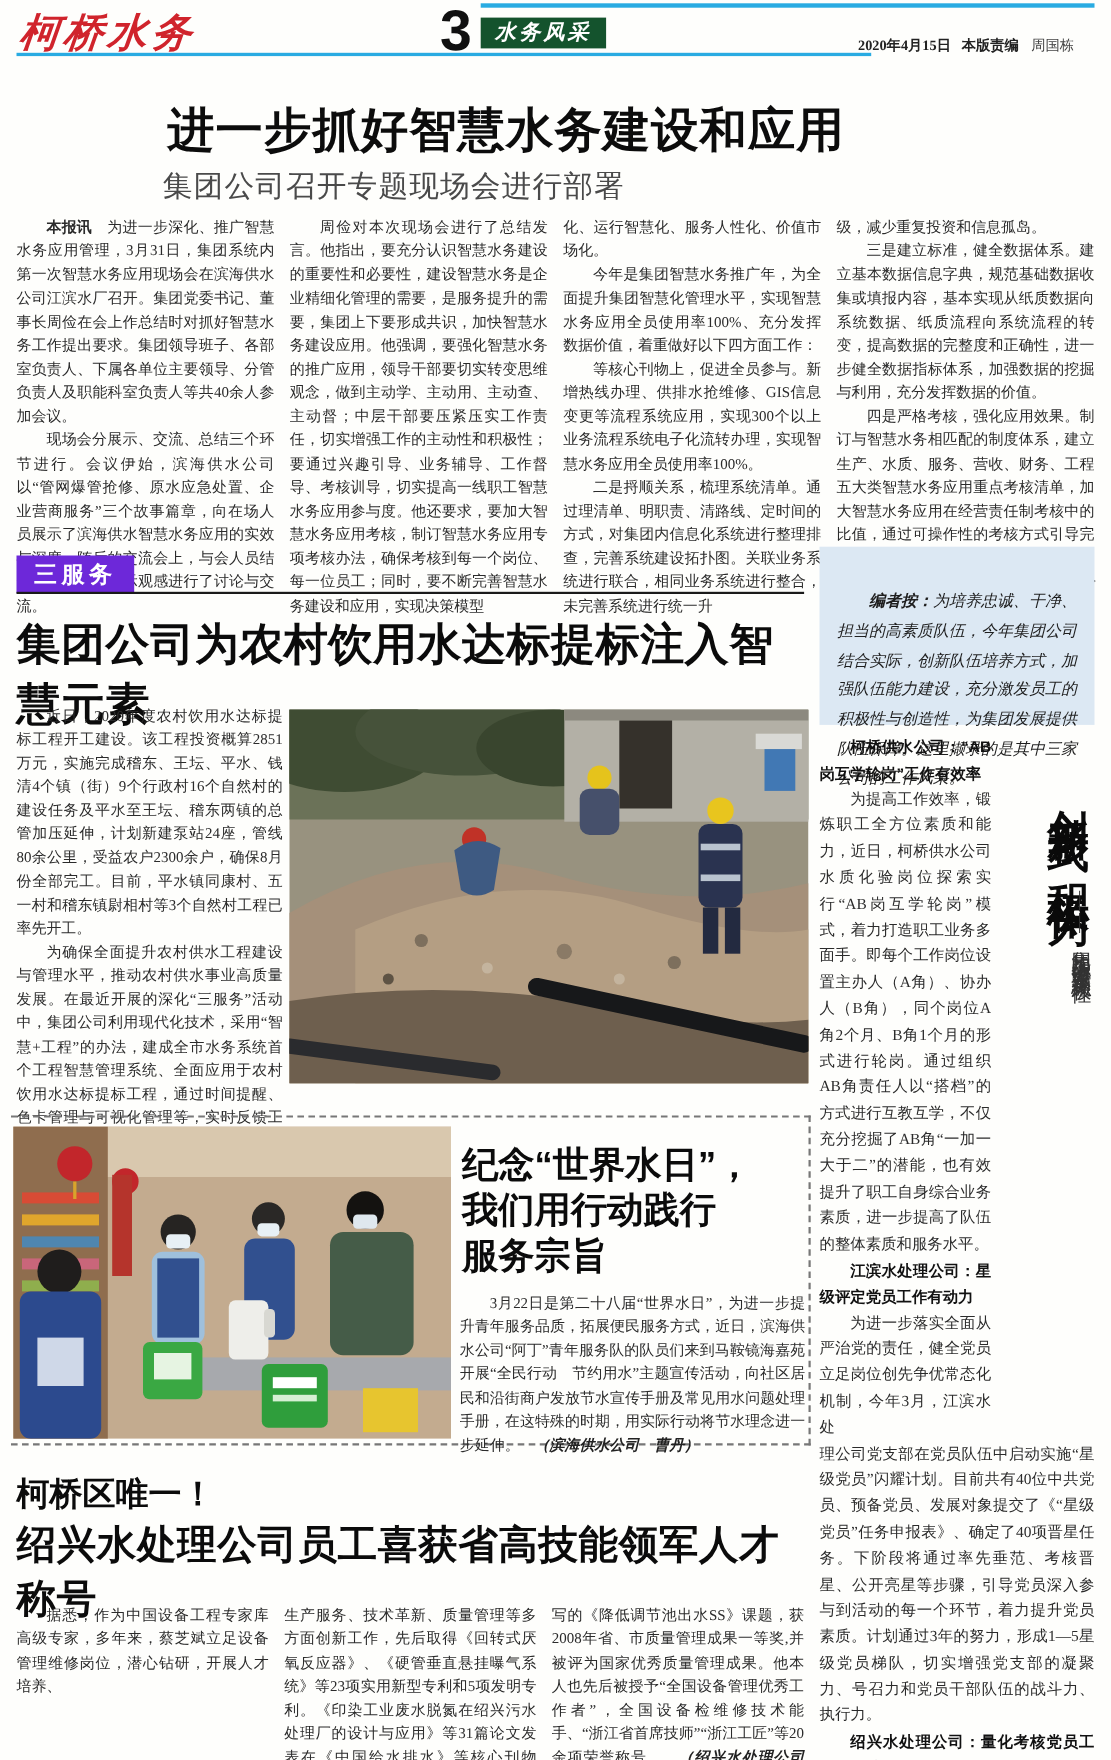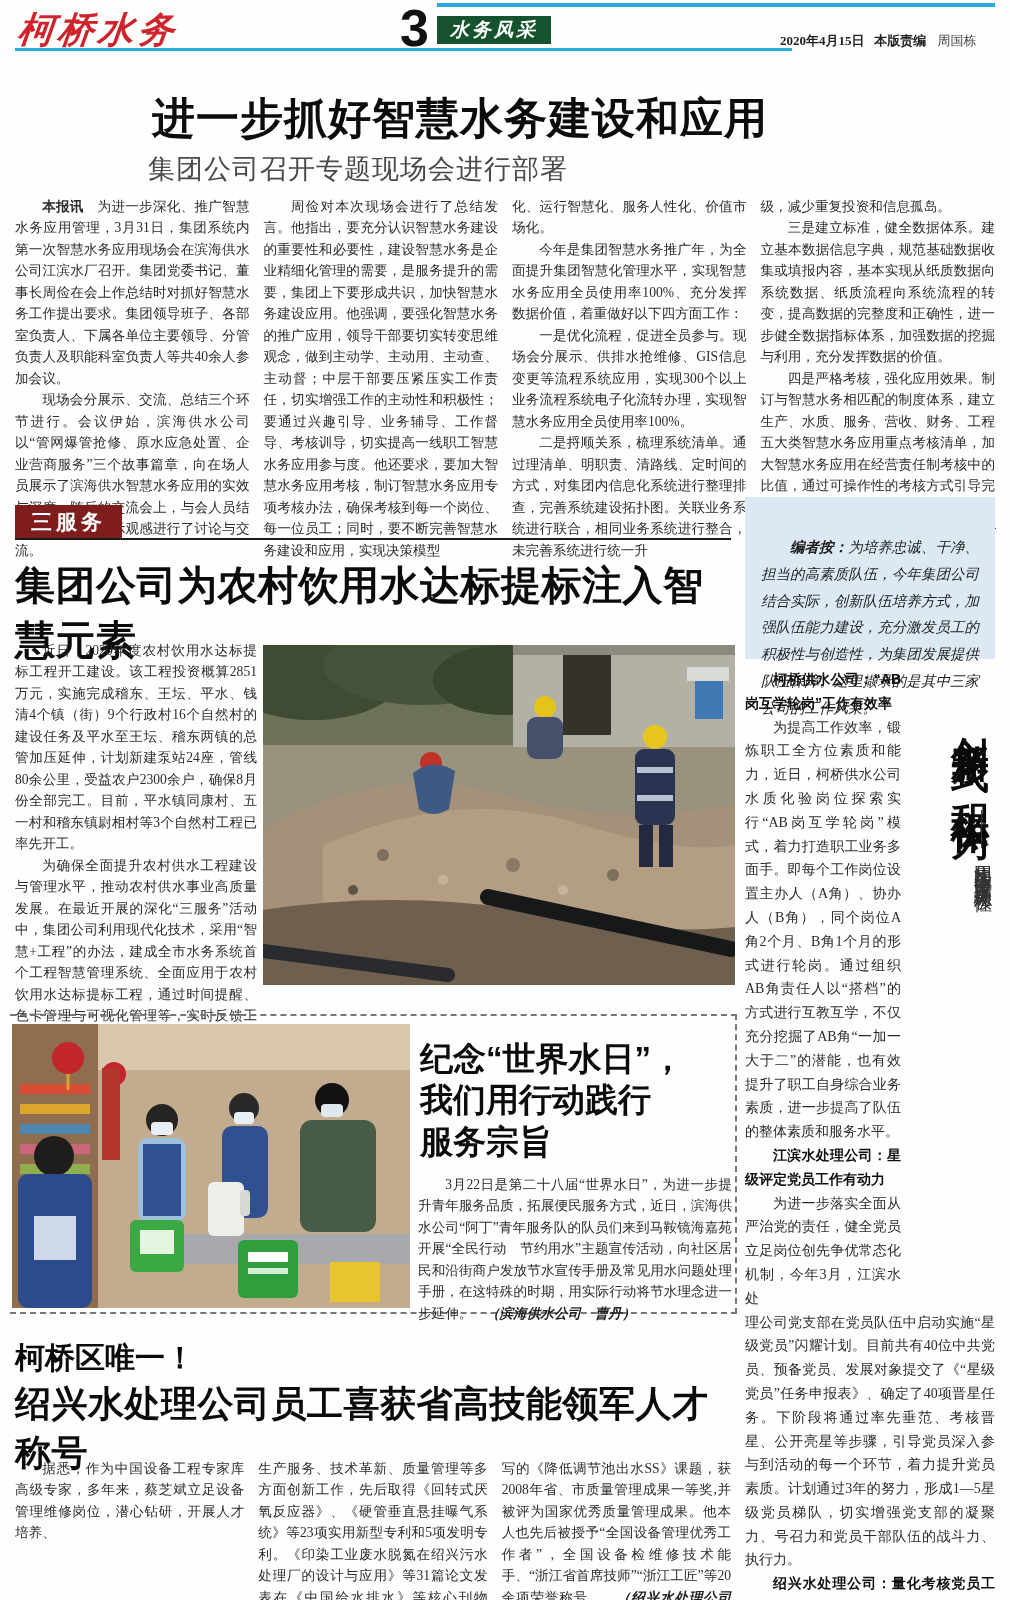--- a/index.html
+++ b/index.html
@@ -25,21 +25,21 @@
   .a1-sub{position:absolute;left:148px;top:151px;font-size:27px;color:#4a4a4a;
         font-family:"Liberation Sans",sans-serif;letter-spacing:1px;}
   .a1-cols{position:absolute;left:15px;top:196px;width:980px;display:flex;gap:14px;}
   .a1-cols .col{flex:1;}
   .bodytext p{margin:0;font-size:13.6px;line-height:1.58;text-align:justify;text-indent:2em;}
   .bodytext p.noindent{text-indent:0;}
   .lead{font-weight:bold;margin-top:48px;}
   .byline{font-style:italic;font-weight:bold;color:#222;}
   .byline-line{margin-top:2px;text-align:right;font-size:13.6px;}
   
-  .badge{position:absolute;left:15px;top:505px;background:#7f1d1d;color:#fff;font-size:21px;
+  .badge{position:absolute;left:15px;top:505px;background:#6d28d9;color:#fff;font-size:21px;
         font-weight:bold;padding:3px 16px;letter-spacing:4px;font-family:"Liberation Sans",sans-serif;}
   .badge-rule{position:absolute;left:15px;top:538px;width:716px;height:2px;background:#1a1a1a;}
   
   .a2-head{position:absolute;left:15px;top:558px;width:716px;font-size:40px;font-weight:bold;
         font-family:"Liberation Sans",sans-serif;color:#0b0b0b;letter-spacing:.5px;}
   .a2-text{position:absolute;left:15px;top:640px;width:242px;}
   .photo1{position:absolute;left:263px;top:645px;width:472px;height:340px;}
   
   .ednote{position:absolute;left:745px;top:497px;width:250px;height:162px;background:#dce8f3;
         box-sizing:border-box;padding:37px 16px;}
@@ -97,21 +97,21 @@
     <div class="col">
       <p><span class="lead">本报讯</span>　<span>为进一步深化、推广智慧水务应用管理，3月31日，集团系统内第一次智慧水务应用现场会在滨海供水公司江滨水厂召开。集团党委书记、董事长周俭在会上作总结时对抓好智慧水务工作提出要求。集团领导班子、各部室负责人、下属各单位主要领导、分管负责人及职能科室负责人等共40余人参加会议。</span></p>
       <p>现场会分展示、交流、总结三个环节进行。会议伊始，滨海供水公司以“管网爆管抢修、原水应急处置、企业营商服务”三个故事篇章，向在场人员展示了滨海供水智慧水务应用的实效与深度。随后的交流会上，与会人员结合自身实际就展示观感进行了讨论与交流。</p>
     </div>
     <div class="col">
       <p>周俭对本次现场会进行了总结发言。他指出，要充分认识智慧水务建设的重要性和必要性，建设智慧水务是企业精细化管理的需要，是服务提升的需要，集团上下要形成共识，加快智慧水务建设应用。他强调，要强化智慧水务的推广应用，领导干部要切实转变思维观念，做到主动学、主动用、主动查、主动督；中层干部要压紧压实工作责任，切实增强工作的主动性和积极性；要通过兴趣引导、业务辅导、工作督导、考核训导，切实提高一线职工智慧水务应用参与度。他还要求，要加大智慧水务应用考核，制订智慧水务应用专项考核办法，确保考核到每一个岗位、每一位员工；同时，要不断完善智慧水务建设和应用，实现决策模型</p>
     </div>
     <div class="col">
       <p class="noindent">化、运行智慧化、服务人性化、价值市场化。</p>
       <p>今年是集团智慧水务推广年，为全面提升集团智慧化管理水平，实现智慧水务应用全员使用率100%、充分发挥数据价值，着重做好以下四方面工作：</p>
-      <p>一是优化流程，促进全员参与。现场会分展示、供排水抢维修、GIS信息变更等流程系统应用，实现300个以上业务流程系统电子化流转办理，实现智慧水务应用全员使用率100%。</p>
+      <p>等核心刊物上，促进全员参与。新增热线办理、供排水抢维修、GIS信息变更等流程系统应用，实现300个以上业务流程系统电子化流转办理，实现智慧水务应用全员使用率100%。</p>
       <p>二是捋顺关系，梳理系统清单。通过理清单、明职责、清路线、定时间的方式，对集团内信息化系统进行整理排查，完善系统建设拓扑图。关联业务系统进行联合，相同业务系统进行整合，未完善系统进行统一升</p>
     </div>
     <div class="col">
       <p class="noindent">级，减少重复投资和信息孤岛。</p>
       <p>三是建立标准，健全数据体系。建立基本数据信息字典，规范基础数据收集或填报内容，基本实现从纸质数据向系统数据、纸质流程向系统流程的转变，提高数据的完整度和正确性，进一步健全数据指标体系，加强数据的挖掘与利用，充分发挥数据的价值。</p>
       <p>四是严格考核，强化应用效果。制订与智慧水务相匹配的制度体系，建立生产、水质、服务、营收、财务、工程五大类智慧水务应用重点考核清单，加大智慧水务应用在经营责任制考核中的比值，通过可操作性的考核方式引导完成考核内容，并每月通报考核结果。</p>
       <p class="byline-line"><span class="byline">（集团企管部　施萍　滨海供水公司　曹丹）</span></p>
     </div>
   </div>
 

